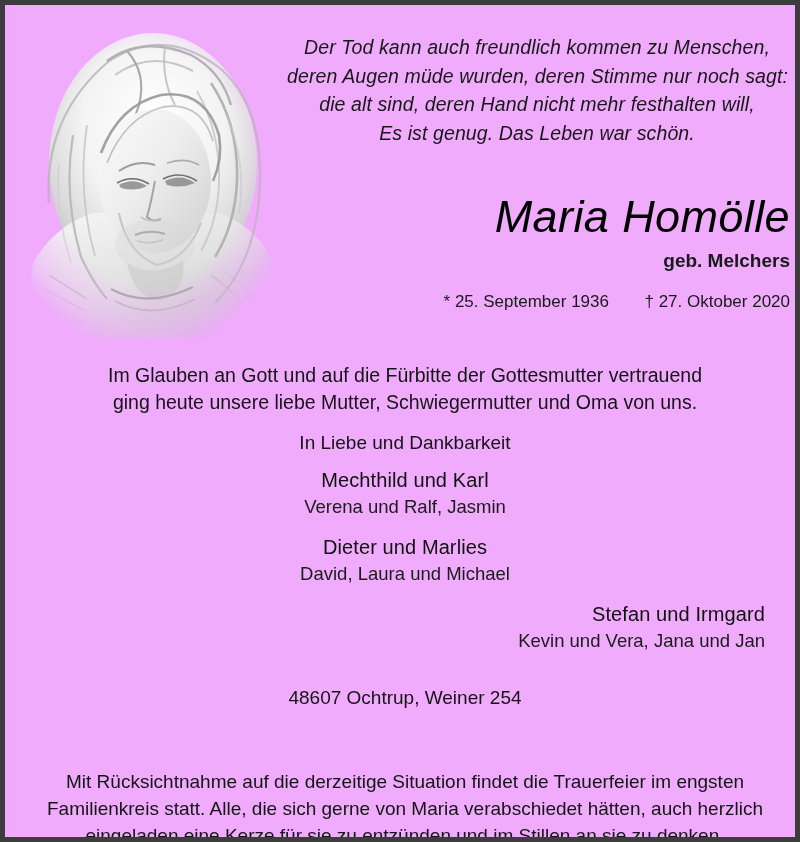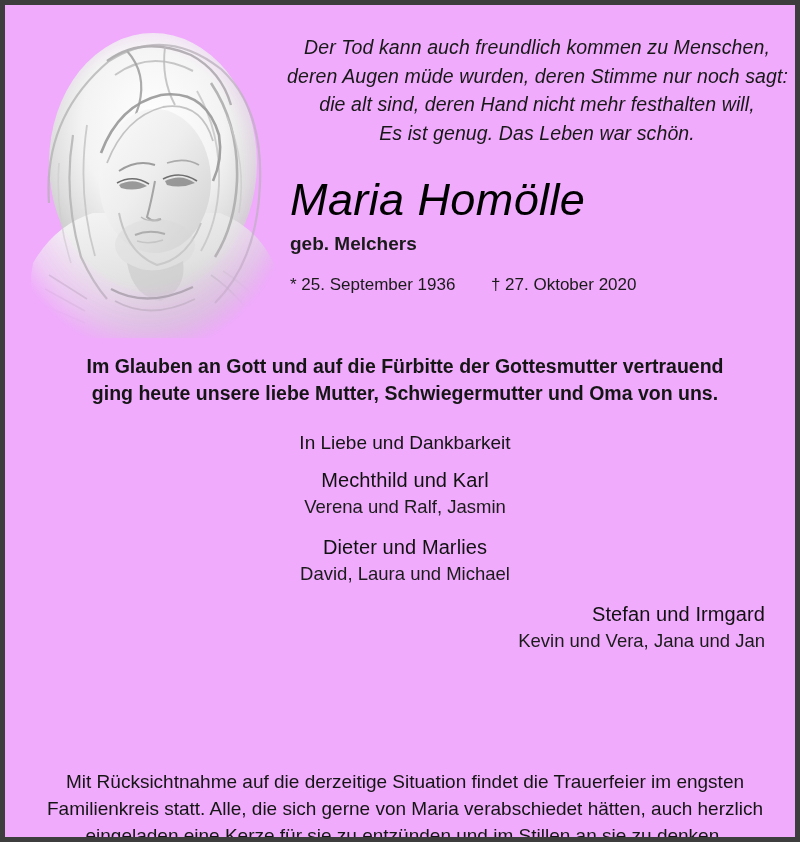--- a/index.html
+++ b/index.html
@@ -56,23 +56,23 @@
     line-height: 28.5px;
     color: #181818;
     letter-spacing: 0.1px;
   }
   .verse div { white-space: nowrap; }
 
   
   .name-block {
     position: absolute;
     left: 285px;
-    top: 169px;
+    top: 186px;
     width: 500px;
-    text-align: left;
+    text-align: right;
   }
   .deceased-name {
     font-size: 45px;
     font-style: italic;
     font-weight: 400;
     line-height: 52px;
     color: #000000;
     letter-spacing: 0.4px;
   }
   .maiden-name {
@@ -87,27 +87,26 @@
     font-size: 17px;
     line-height: 26px;
     color: #1a1a1a;
   }
   .dates .gap { display: inline-block; width: 26px; }
 
   
   .intro {
     position: absolute;
     left: 40px;
-    top: 348px;
+    top: 357px;
     width: 720px;
     text-align: center;
     font-size: 19.5px;
     line-height: 27px;
     color: #151515;
-    font-weight: bold;
   }
   .intro div { white-space: nowrap; }
 
   .dedication {
     position: absolute;
     left: 40px;
     top: 425px;
     width: 720px;
     text-align: center;
     font-size: 19px;
@@ -288,20 +287,21 @@
       <div class="family-group">
         <div class="family-parents">Dieter und Marlies</div>
         <div class="family-children">David, Laura und Michael</div>
       </div>
       <div class="family-group">
         <div class="family-parents">Stefan und Irmgard</div>
         <div class="family-children">Kevin und Vera, Jana und Jan</div>
       </div>
     </div>
 
+    <div class="address">48607 Ochtrup, Weiner 254</div>
 
     <div class="footer-note">
       <div>Mit Rücksichtnahme auf die derzeitige Situation findet die Trauerfeier im engsten</div>
       <div>Familienkreis statt. Alle, die sich gerne von Maria verabschiedet hätten, auch herzlich</div>
       <div>eingeladen eine Kerze für sie zu entzünden und im Stillen an sie zu denken.</div>
     </div>
 
   </div>
 </div>
 

